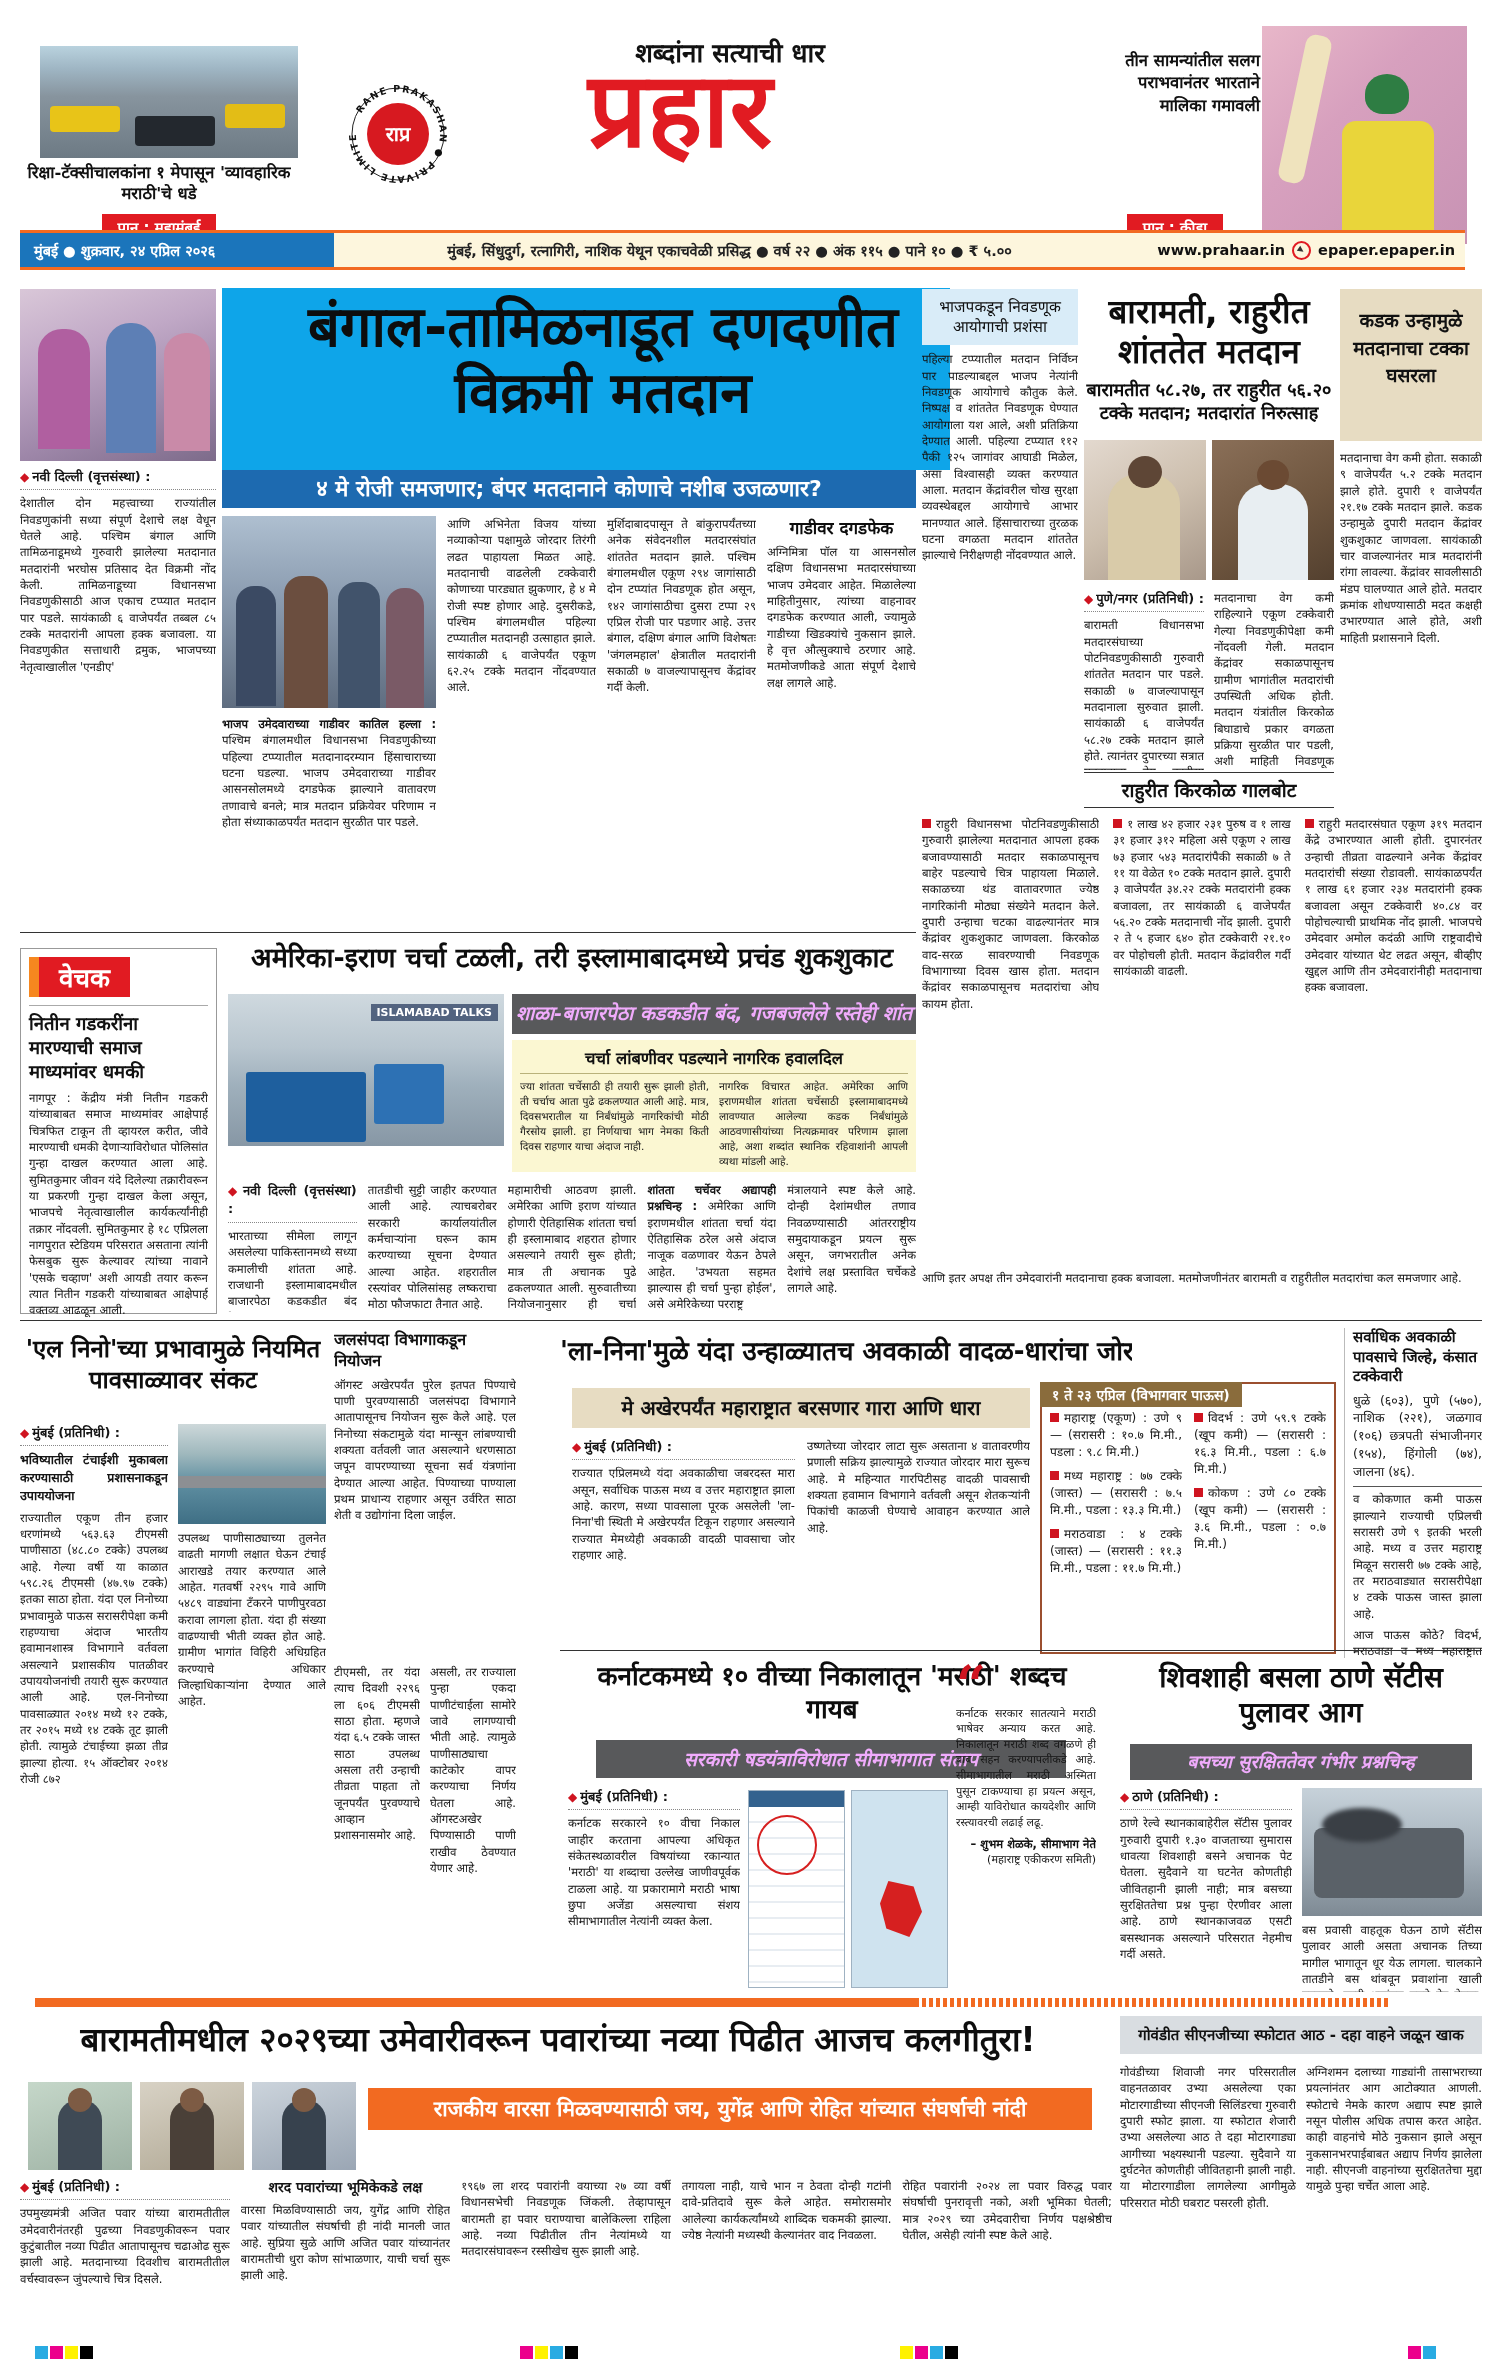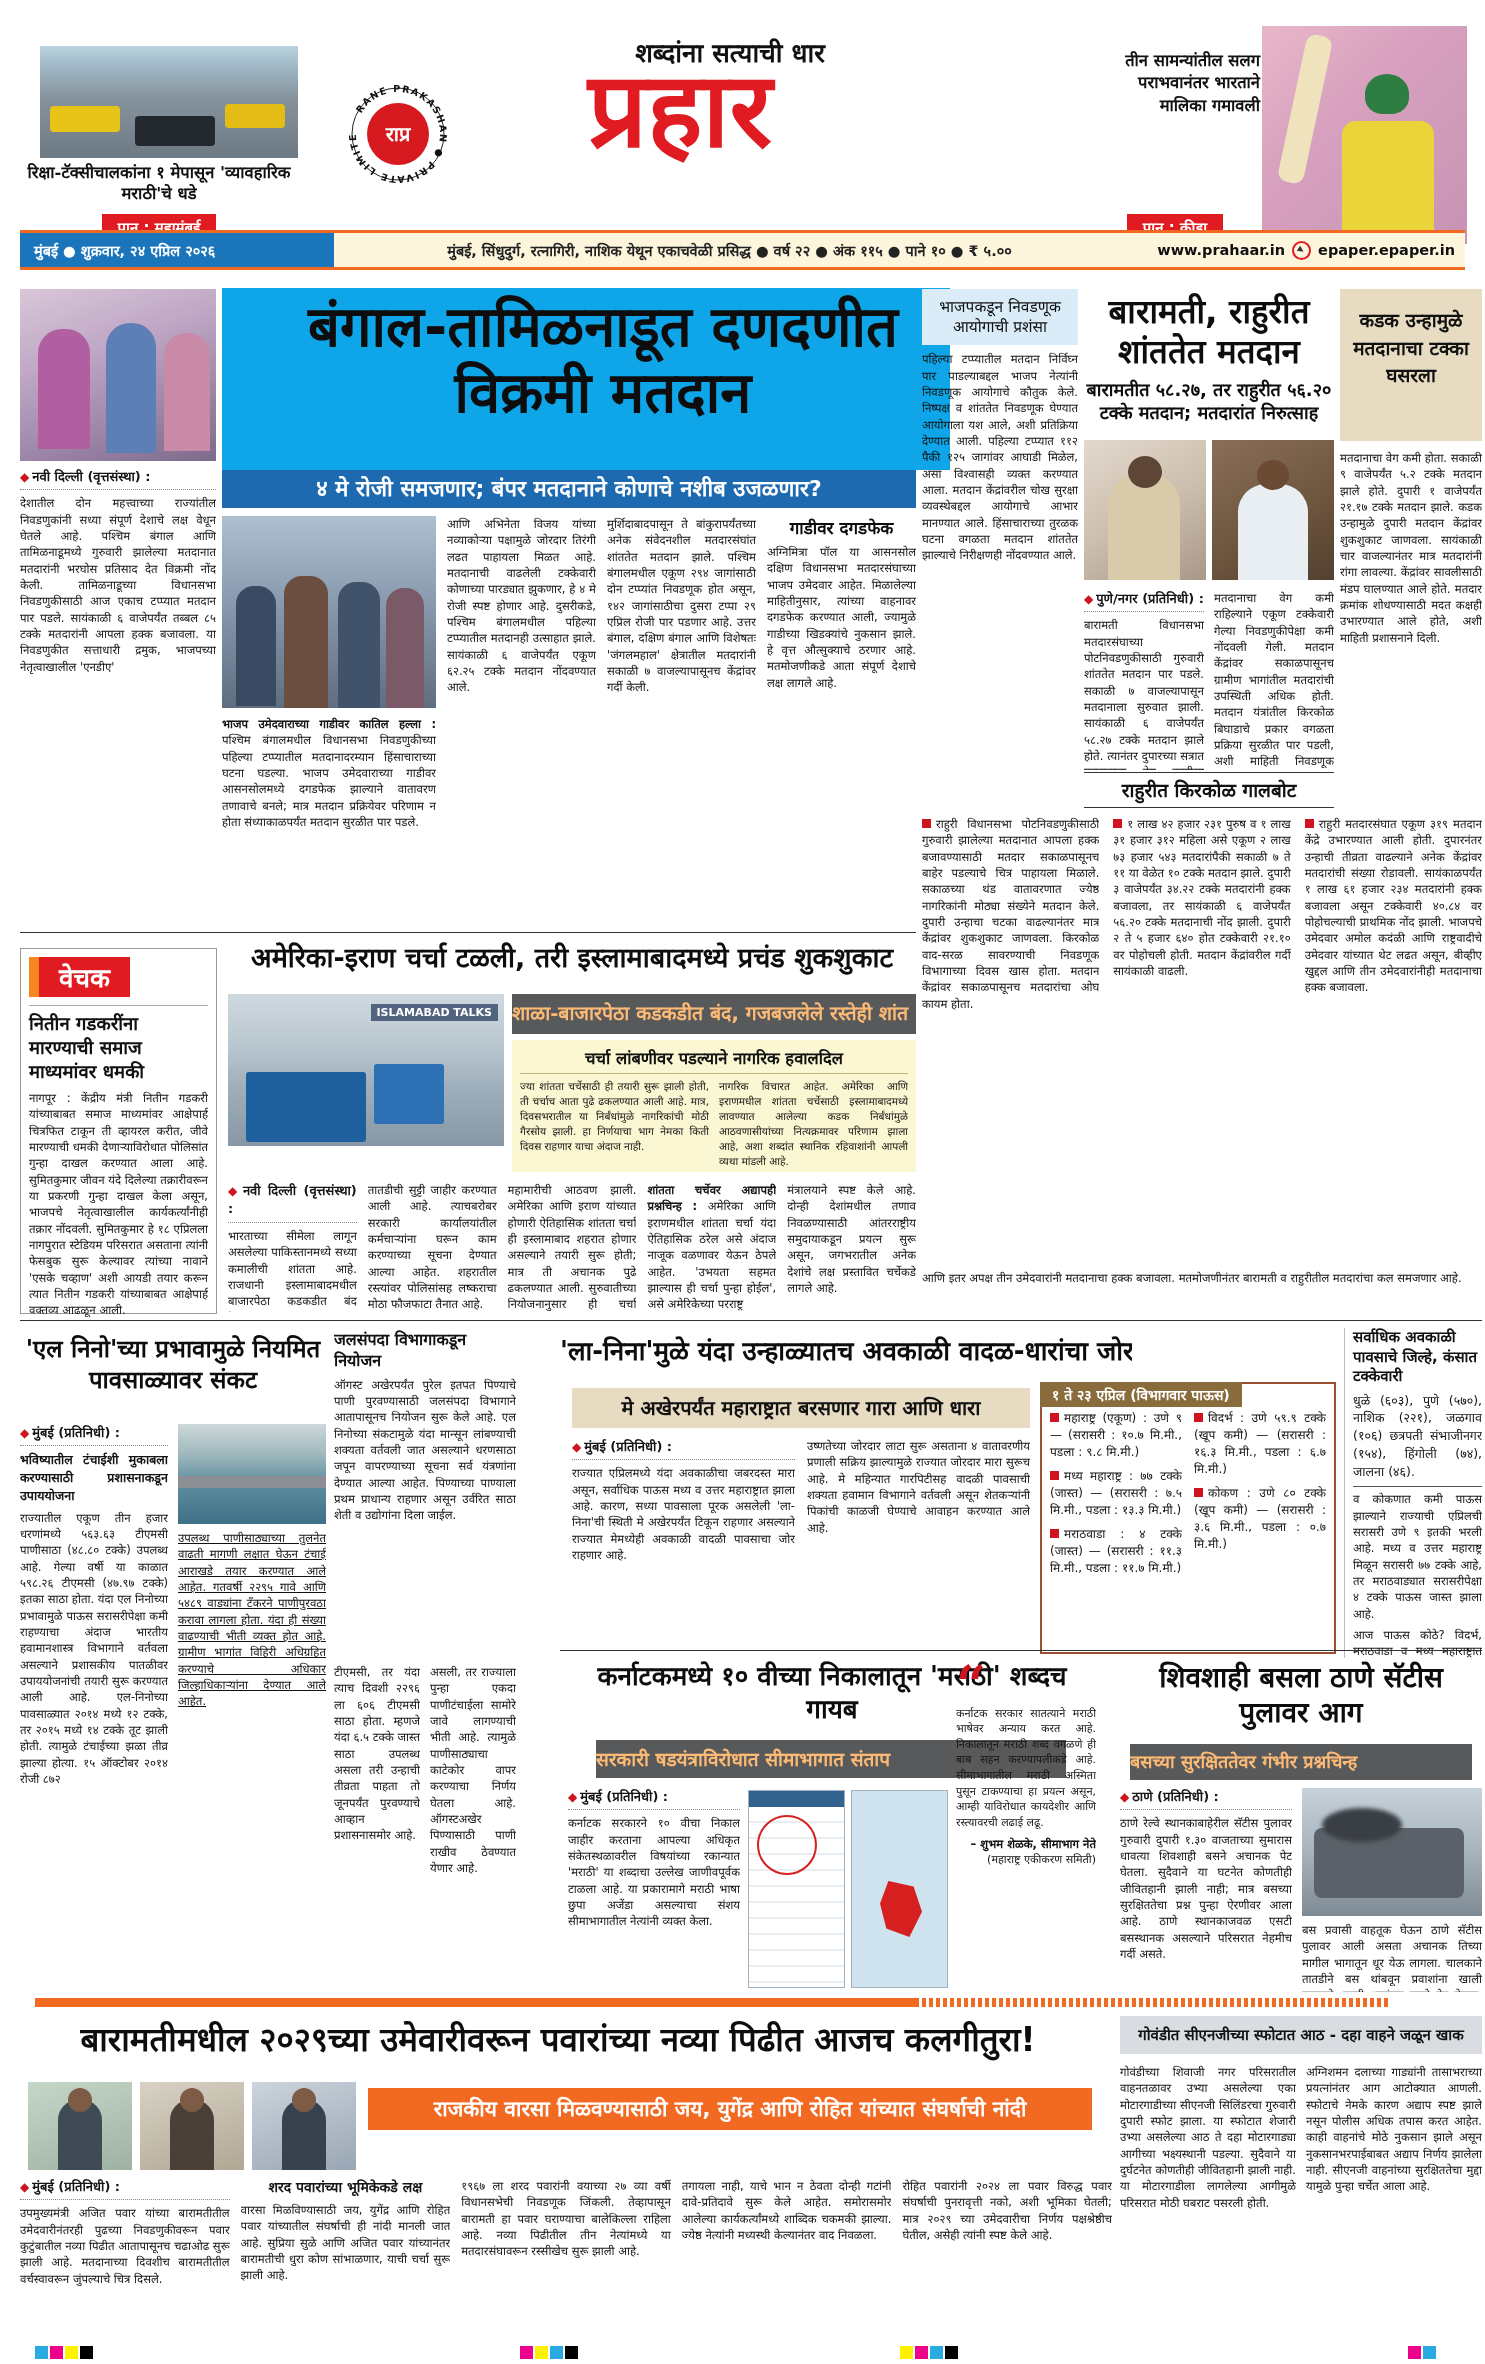--- a/index.html
+++ b/index.html
@@ -5,21 +5,21 @@
   html,body{margin:0;padding:0;background:#ffffff;}
   .page{position:relative;width:1485px;height:2364px;background:#fff;
         font-family:"DejaVu Sans","Liberation Sans",sans-serif;color:#111;overflow:hidden;}
   .abs{position:absolute;}
   .ph{position:absolute;overflow:hidden;background:#b9c4cc;}
   .bodytxt{font-size:11.5px;line-height:1.42;text-align:justify;color:#151515;overflow:hidden;}
   .byline{font-weight:bold;font-size:13px;border-bottom:1px dotted #888;padding-bottom:3px;margin-bottom:5px;}
   .diamond{color:#cf1420;font-size:12px;margin-right:3px;}
   .hl{font-weight:800;color:#0d0d0d;text-align:center;}
   .nowrap{white-space:nowrap;overflow:hidden;}
-  .strip{background:#58595b;color:#fdba74;font-weight:bold;overflow:hidden;}
+  .strip{background:#58595b;color:#f0abfc;font-weight:bold;text-align:center;overflow:hidden;font-style:italic;}
   .hrule{position:absolute;height:0;border-top:1.5px solid #333;}
   .sq{display:inline-block;width:9px;height:9px;background:#cf1420;margin-right:5px;}
   .pagetag{display:inline-block;background:#e11b22;color:#fff;font-weight:bold;font-size:15px;padding:3px 16px;}
   .dateline{display:flex;align-items:stretch;background:#fdf6dd;border-top:3px solid #f26a21;border-bottom:3px solid #f26a21;}
   .dl-blue{background:#1b75bb;color:#fff;font-weight:bold;font-size:14.5px;width:300px;display:flex;align-items:center;padding-left:14px;}
   .dl-center{flex:1;display:flex;align-items:center;justify-content:center;font-size:14.5px;font-weight:bold;color:#222;}
   .dl-right{width:330px;display:flex;align-items:center;justify-content:flex-end;gap:7px;font-size:14.5px;font-weight:bold;padding-right:10px;}
   .cursor-ico{width:15px;height:15px;border:2.5px solid #e11b22;border-radius:50%;position:relative;flex:0 0 auto;}
   .cursor-ico:after{content:"";position:absolute;left:4px;top:4px;width:0;height:0;border-left:6px solid #333;border-top:3px solid transparent;border-bottom:3px solid transparent;transform:rotate(35deg);}
   .quote-glyph{color:#cf1420;font-size:52px;line-height:0.8;font-weight:800;font-family:"DejaVu Serif","Liberation Serif",serif;}
@@ -192,21 +192,21 @@
 
   <div class="abs hl" style="left:20px;top:1334px;width:306px;font-size:24px;line-height:1.3;">'एल निनो'च्या प्रभावामुळे नियमित पावसाळ्यावर संकट</div>
   <div class="abs" style="left:20px;top:1424px;width:306px;height:560px;display:flex;gap:10px;">
     <div class="bodytxt" style="flex:1;">
       <div class="byline">
         <span class="diamond">◆</span><span>मुंबई (प्रतिनिधी) :</span>
       </div>
       <div style="font-weight:800;font-size:12.5px;margin-bottom:5px;">भविष्यातील टंचाईशी मुकाबला करण्यासाठी प्रशासनाकडून उपाययोजना</div>
       <span>राज्यातील एकूण तीन हजार धरणांमध्ये ५६३.६३ टीएमसी पाणीसाठा (४८.८० टक्के) उपलब्ध आहे. गेल्या वर्षी या काळात ५९८.२६ टीएमसी (४७.९७ टक्के) इतका साठा होता. यंदा एल निनोच्या प्रभावामुळे पाऊस सरासरीपेक्षा कमी राहण्याचा अंदाज भारतीय हवामानशास्त्र विभागाने वर्तवला असल्याने प्रशासकीय पातळीवर उपाययोजनांची तयारी सुरू करण्यात आली आहे. एल-निनोच्या पावसाळ्यात २०१४ मध्ये १२ टक्के, तर २०१५ मध्ये १४ टक्के तूट झाली होती. त्यामुळे टंचाईच्या झळा तीव्र झाल्या होत्या. १५ ऑक्टोबर २०१४ रोजी ८७२</span>
     </div>
-    <div style="flex:1;overflow:hidden;text-decoration:underline;">
+    <div style="flex:1;overflow:hidden;">
       <div class="ph" style="position:relative;width:100%;height:100px;background:linear-gradient(180deg,#cdd8da 0%,#9fb8bd 30%,#5d8da0 60%,#3f6f85 100%);">
         <div class="abs" style="left:0;top:52px;width:100%;height:12px;background:#8c8f93;"></div>
       </div>
       <div class="bodytxt" style="margin-top:6px;">उपलब्ध पाणीसाठ्याच्या तुलनेत वाढती मागणी लक्षात घेऊन टंचाई आराखडे तयार करण्यात आले आहेत. गतवर्षी २२९५ गावे आणि ५४८९ वाड्यांना टँकरने पाणीपुरवठा करावा लागला होता. यंदा ही संख्या वाढण्याची भीती व्यक्त होत आहे. ग्रामीण भागांत विहिरी अधिग्रहित करण्याचे अधिकार जिल्हाधिकाऱ्यांना देण्यात आले आहेत.</div>
     </div>
   </div>
   <div class="abs" style="left:334px;top:1330px;width:182px;height:326px;overflow:hidden;">
     <div style="font-weight:800;font-size:16px;line-height:1.3;margin-bottom:5px;">जलसंपदा विभागाकडून नियोजन</div>
     <div class="bodytxt">ऑगस्ट अखेरपर्यंत पुरेल इतपत पिण्याचे पाणी पुरवण्यासाठी जलसंपदा विभागाने आतापासूनच नियोजन सुरू केले आहे. एल निनोच्या संकटामुळे यंदा मान्सून लांबण्याची शक्यता वर्तवली जात असल्याने धरणसाठा जपून वापरण्याच्या सूचना सर्व यंत्रणांना देण्यात आल्या आहेत. पिण्याच्या पाण्याला प्रथम प्राधान्य राहणार असून उर्वरित साठा शेती व उद्योगांना दिला जाईल.</div>
   </div>

